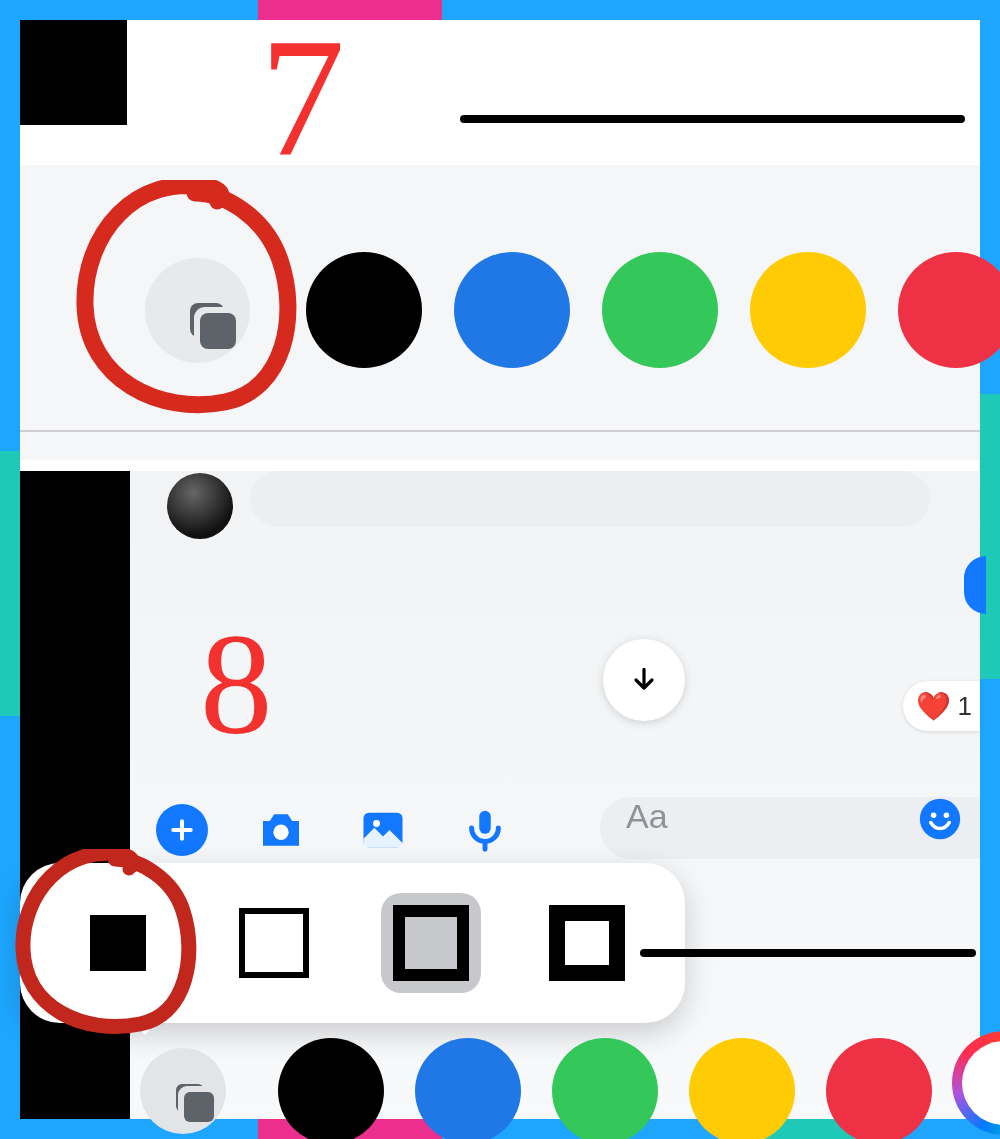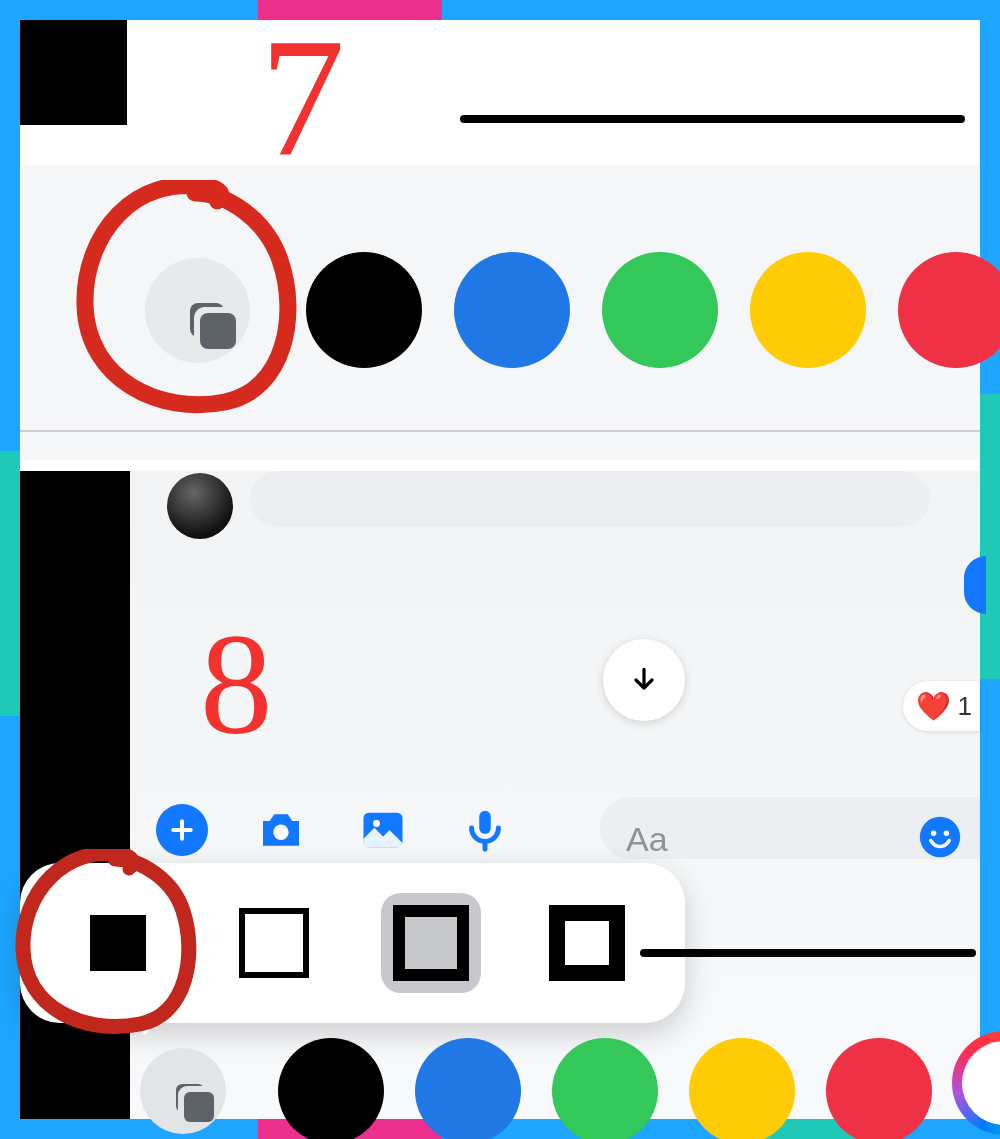--- a/index.html
+++ b/index.html
@@ -33,21 +33,21 @@
   .send-peek{position:absolute;right:-6px;top:85px;width:22px;height:58px;border-radius:30px 0 0 30px;background:#1278ff;}
   .label8{position:absolute;left:70px;top:130px;font-size:145px;font-weight:400;color:#f3312e;font-family:Georgia,'Times New Roman',serif;}
   .scroll-btn{position:absolute;left:473px;top:168px;width:82px;height:82px;border-radius:50%;background:#fff;box-shadow:0 2px 10px rgba(0,0,0,.15);display:flex;align-items:center;justify-content:center;}
   .scroll-btn svg{width:32px;height:32px;}
   .reaction{position:absolute;right:0;top:210px;height:50px;padding:0 8px 0 14px;border-radius:28px 0 0 28px;background:#fff;box-shadow:0 1px 4px rgba(0,0,0,.12);display:flex;align-items:center;gap:6px;font-size:28px;}
   .reaction .cnt{font-size:26px;color:#333;}
   
   .compose{position:absolute;left:26px;top:330px;display:flex;align-items:center;gap:44px;}
   .cbtn{width:58px;height:58px;display:flex;align-items:center;justify-content:center;color:#1278ff;}
   .cbtn.plus{width:52px;height:52px;border-radius:50%;background:#1278ff;color:#fff;}
-  .msg-input{position:absolute;left:470px;top:326px;right:0;height:62px;border-radius:34px 0 0 34px;background:#eceef1;display:flex;align-items:flex-end;padding:0 18px 0 26px;justify-content:space-between;}
+  .msg-input{position:absolute;left:470px;top:326px;right:0;height:62px;border-radius:34px 0 0 34px;background:#eceef1;display:flex;align-items:flex-start;padding:0 18px 0 26px;justify-content:space-between;}
   .msg-input .ph{color:#8f9398;font-size:34px;}
   .msg-input .emoji{color:#1278ff;width:44px;height:44px;}
   
   .popup{position:absolute;left:-110px;top:392px;width:625px;height:160px;background:#fff;border-radius:40px;box-shadow:0 10px 30px rgba(0,0,0,.18);display:flex;align-items:center;justify-content:space-around;padding:0 20px;}
   .popup .tail{position:absolute;left:105px;top:150px;width:40px;height:24px;}
   .popup .tail:before{content:"";position:absolute;left:0;top:0;border-left:20px solid transparent;border-right:20px solid transparent;border-top:22px solid #fff;}
   .opt{width:100px;height:100px;border-radius:20px;display:flex;align-items:center;justify-content:center;}
   .opt.sel{background:#c7c8cb;}
   .opt .fill{width:56px;height:56px;background:#000;}
   .opt .thin{width:58px;height:58px;border:6px solid #000;}

